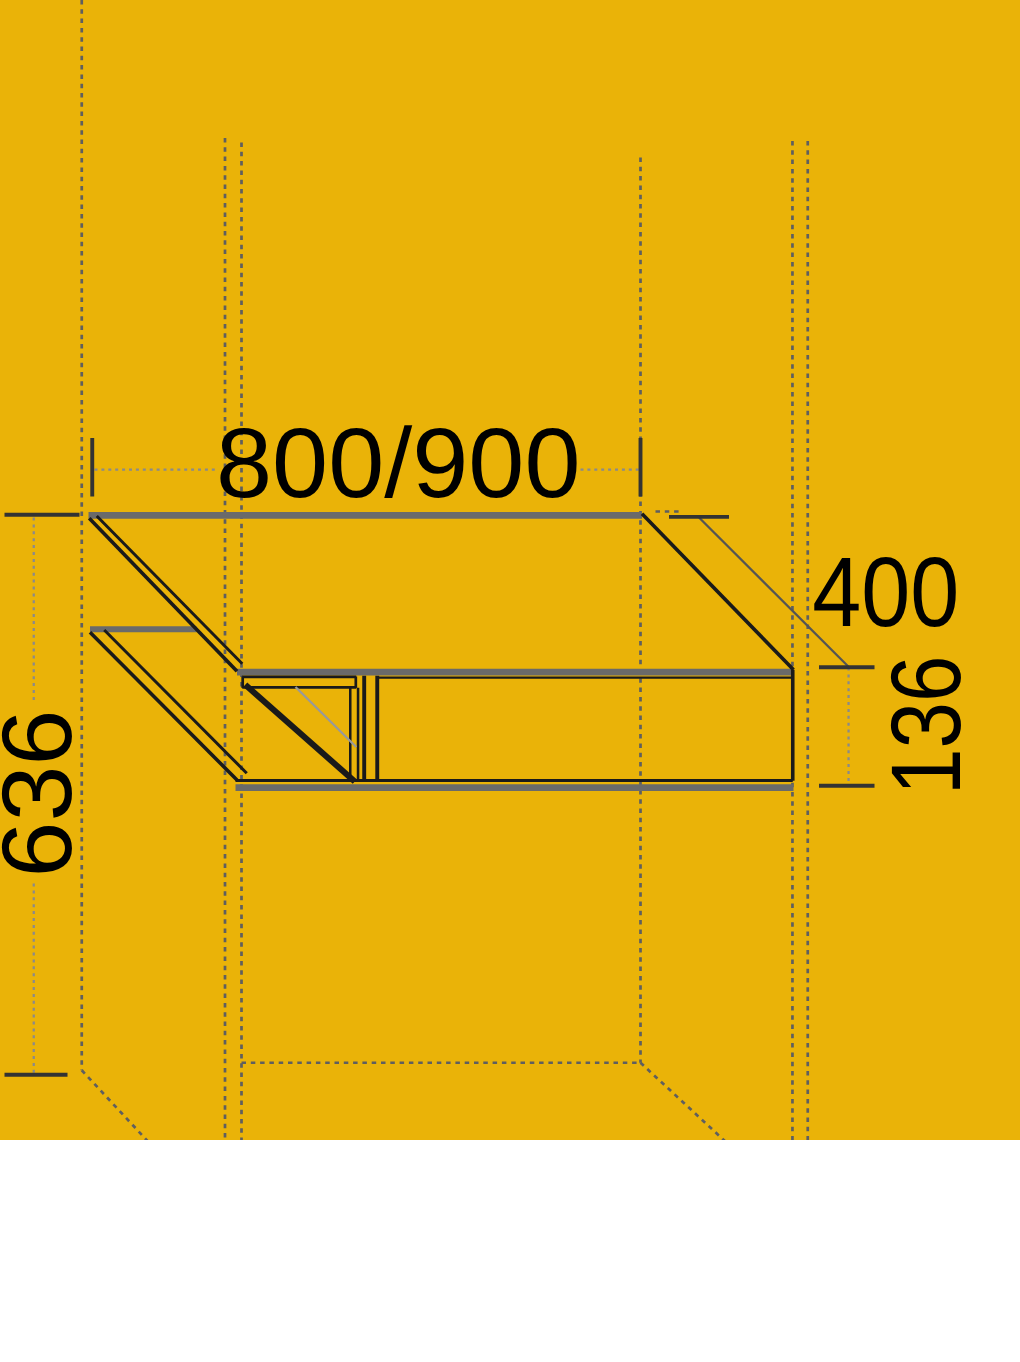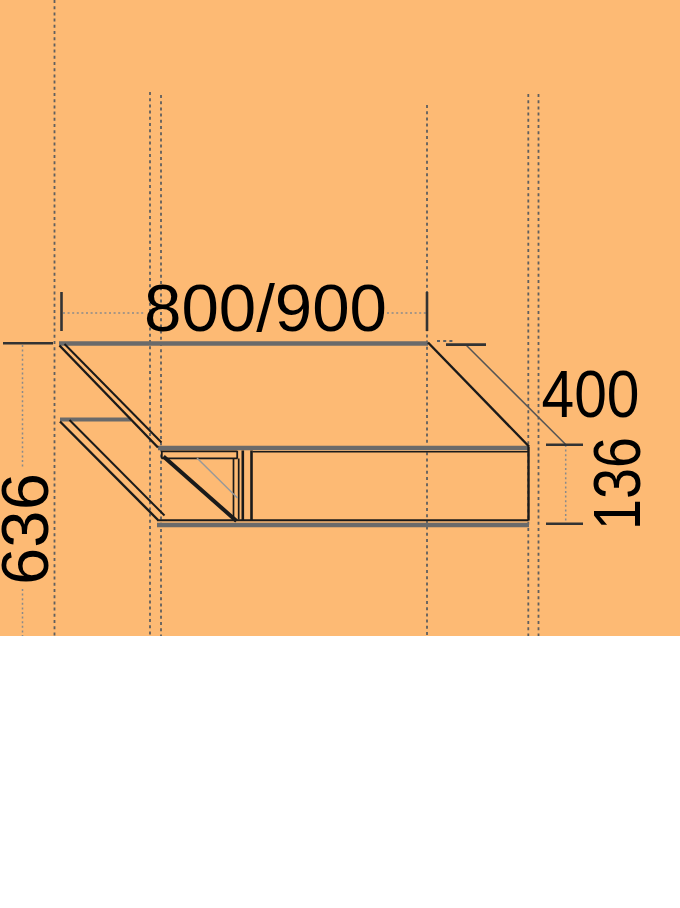--- a/index.html
+++ b/index.html
@@ -1,20 +1,20 @@
 <!DOCTYPE html>
 <html><head>
 <meta charset="utf-8">
 <style>
   html, body { margin: 0; padding: 0; background: #ffffff; }
   .canvas {
     position: relative;
     width: 680px;
-    height: 636px;
-    background: #fdba74;
+    height: 760px;
+    background: #eab308;
     overflow: hidden;
   }
   svg text {
     font-family: "Liberation Sans", sans-serif;
     font-size: 66px;
     fill: #000000;
   }
 </style>
 </head>
 <body>

